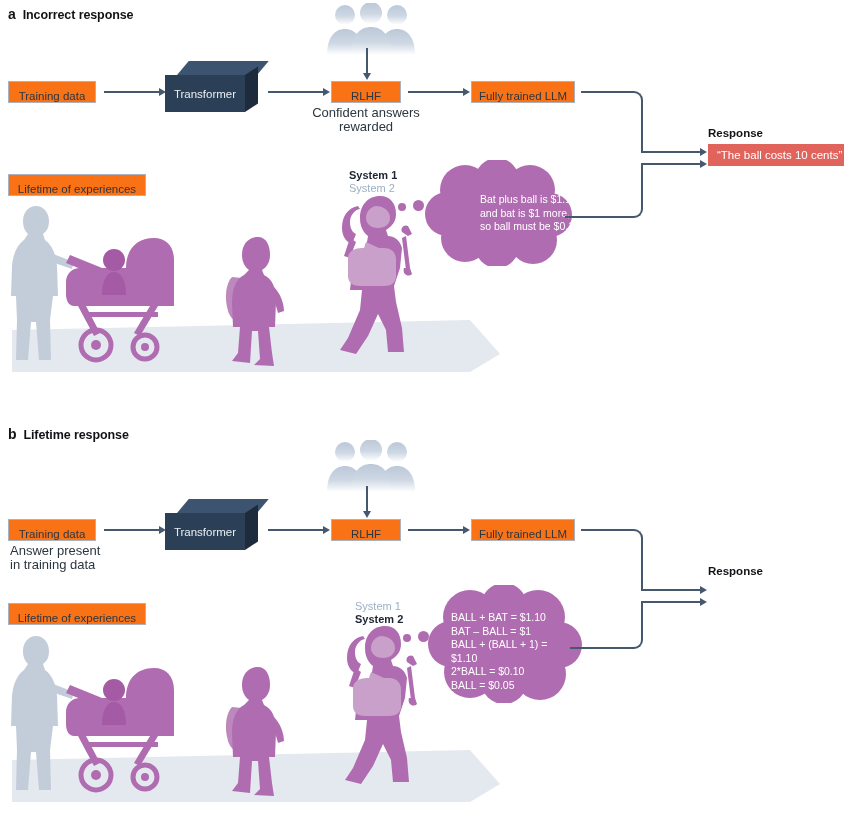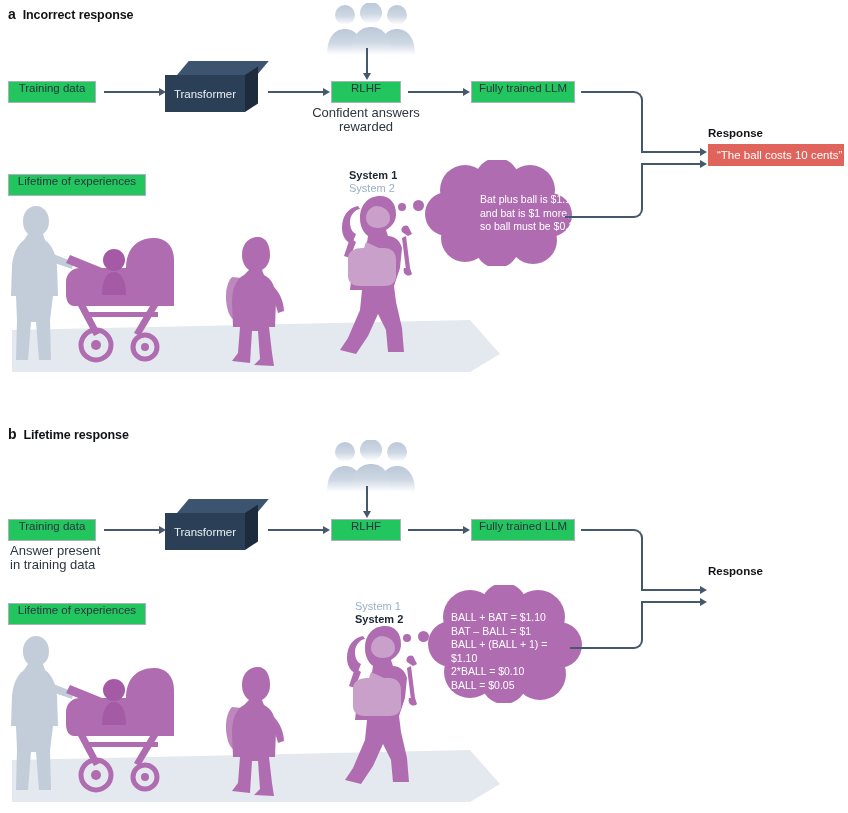--- a/index.html
+++ b/index.html
@@ -18,22 +18,22 @@
   .panel-label {
     position: absolute; left: 8px; top: 6px;
     font-size: 12.5px; font-weight: bold; color: #111316;
     letter-spacing: -0.1px; white-space: nowrap;
   }
   .panel-label .pl-letter { font-size: 14px; margin-right: 7px; }
 
   .flowbox {
     position: absolute;
     border: 1px solid #a9b2bd;
-    background: #22c55e;
-    display: flex; align-items: flex-start; justify-content: center;
+    background: #f97316;
+    display: flex; align-items: flex-end; justify-content: center;
     font-size: 11.5px; color: #2c3640;
     white-space: nowrap;
   }
   .caption {
     position: absolute; font-size: 13px; color: #2c3640;
     line-height: 13.5px; text-align: center; white-space: pre-line;
   }
   .caption.left-al { text-align: left; }
 
   

